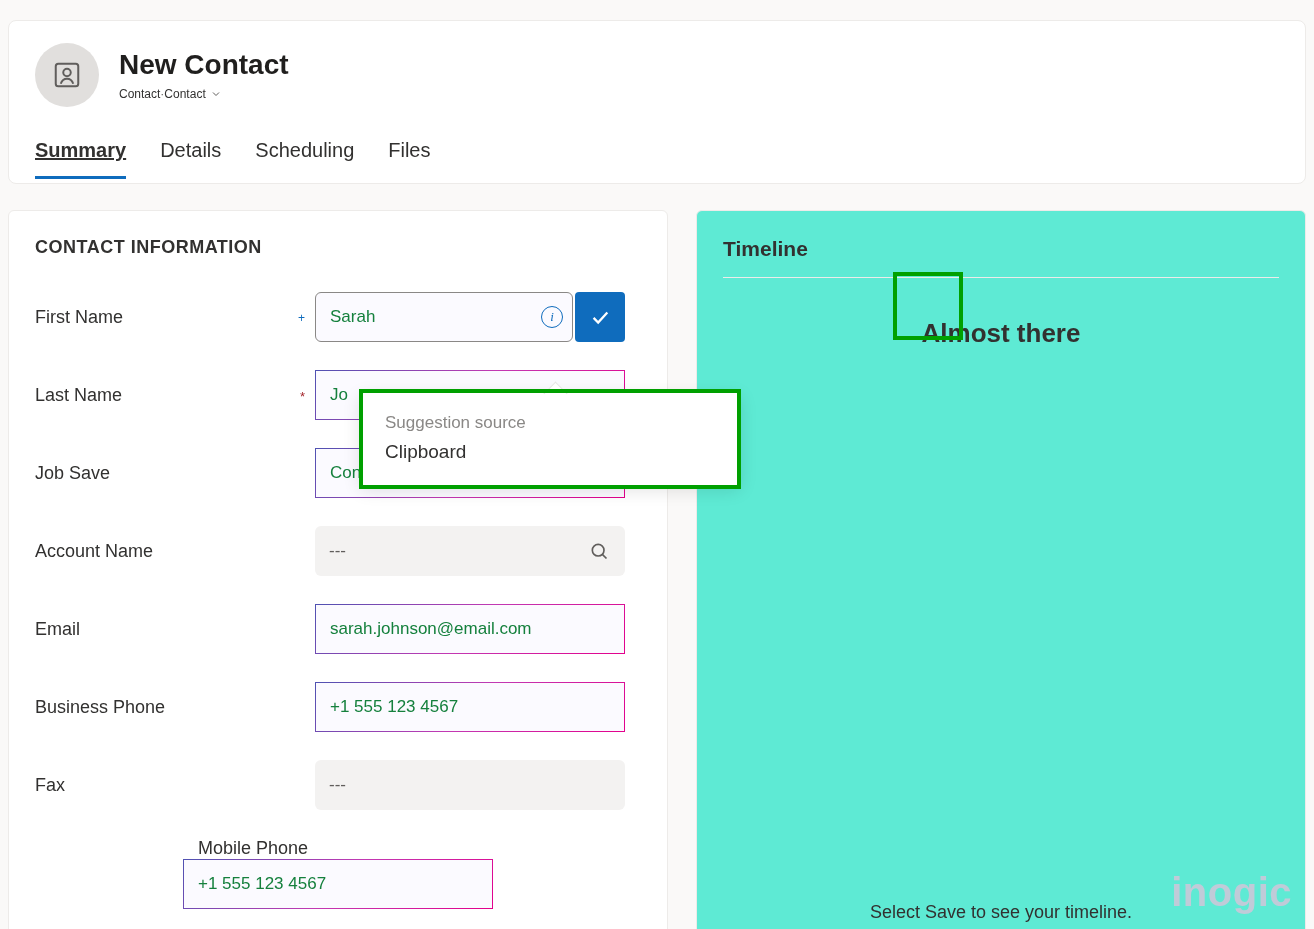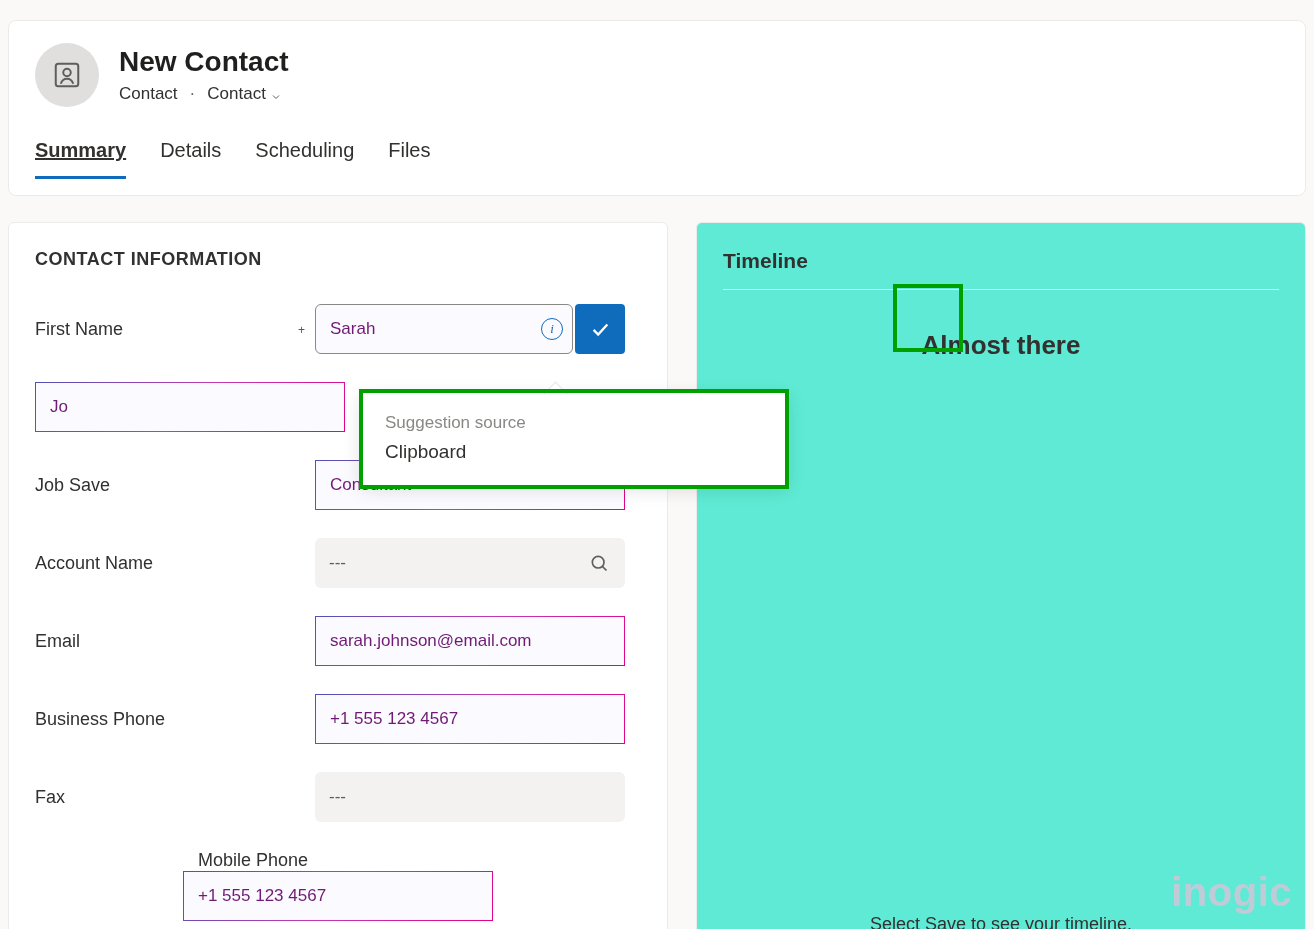--- a/index.html
+++ b/index.html
@@ -11,21 +11,21 @@
     height: 929px;
     overflow: hidden;
   }
 
   
   .header-card {
     background: #ffffff;
     border: 1px solid #edebe9;
     border-radius: 8px;
     margin: 20px 8px 0 8px;
-    padding: 22px 26px 16px 26px;
+    padding: 22px 26px 4px 26px;
   }
   .title-row {
     display: flex;
     align-items: center;
     gap: 20px;
   }
   .avatar-circle {
     width: 64px;
     height: 64px;
     border-radius: 50%;
@@ -38,23 +38,23 @@
   .title-block { display: flex; flex-direction: column; }
   .page-title {
     font-size: 28px;
     font-weight: 600;
     color: #201f1e;
     margin-bottom: 6px;
   }
   .breadcrumb {
     display: flex;
     align-items: center;
-    gap: 12px;
+    gap: 0;
     color: #323130;
-    font-size: 17px;
+    font-size: 12px;
   }
   .bc-sep { color: #605e5c; }
   .bc-drop { display: flex; align-items: center; gap: 4px; cursor: pointer; }
   .chev { width: 12px; height: 12px; }
   .chev svg { stroke: #605e5c; fill: none; stroke-width: 2; }
 
   .tabs {
     display: flex;
     gap: 34px;
     margin-top: 32px;
@@ -111,21 +111,21 @@
   .req.blue { color: #0f6cbd; font-size: 12px; }
 
   .input-wrap { position: relative; width: 310px; }
   .text-input {
     width: 100%;
     height: 50px;
     border-radius: 6px;
     border: 1px solid;
     padding: 0 14px;
     font-size: 17px;
-    color: #701a75;
+    color: #15803d;
     background: #ffffff;
   }
   .text-input.suggested {
     border-image: linear-gradient(135deg, #4f52b2, #c239b3, #e3008c) 1;
     border-width: 1px;
     border-style: solid;
     background: #fbfaff;
   }
   .text-input.plain {
     border: none;
@@ -173,21 +173,21 @@
     border: 4px solid #00a000;
     pointer-events: none;
   }
   .hl1 { left: 578px; top: -20px; width: 70px; height: 68px; }
 
   
   .popover {
     position: absolute;
     left: 360px;
     top: 392px;
-    width: 428px;
+    width: 380px;
     background: #ffffff;
     border: 1px solid #e5e5e5;
     border-radius: 4px;
     box-shadow: 0 4px 18px rgba(0,0,0,0.12);
     padding: 20px 24px 22px 24px;
     z-index: 5;
   }
   .popover::before {
     content: "";
     position: absolute;
@@ -309,20 +309,24 @@
         <div class="accept-btn">
           <svg viewBox="0 0 24 24">
               <polyline points="5 13 10 18 20 7"></polyline>
             </svg>
         </div>
         <div class="green-box-small hl1"></div>
       </div>
     </div>
 
     <div class="form-row">
+      <div class="form-label">
+        <span>Last Name</span>
+        <span class="req red">*</span>
+      </div>
       <div class="input-wrap">
         <input class="text-input suggested" value="Jo" style="">
       </div>
     </div>
 
     <div class="form-row">
       <div class="form-label">Job Save</div>
       <div class="input-wrap">
         <input class="text-input suggested" value="Consultant" style="">
       </div>

